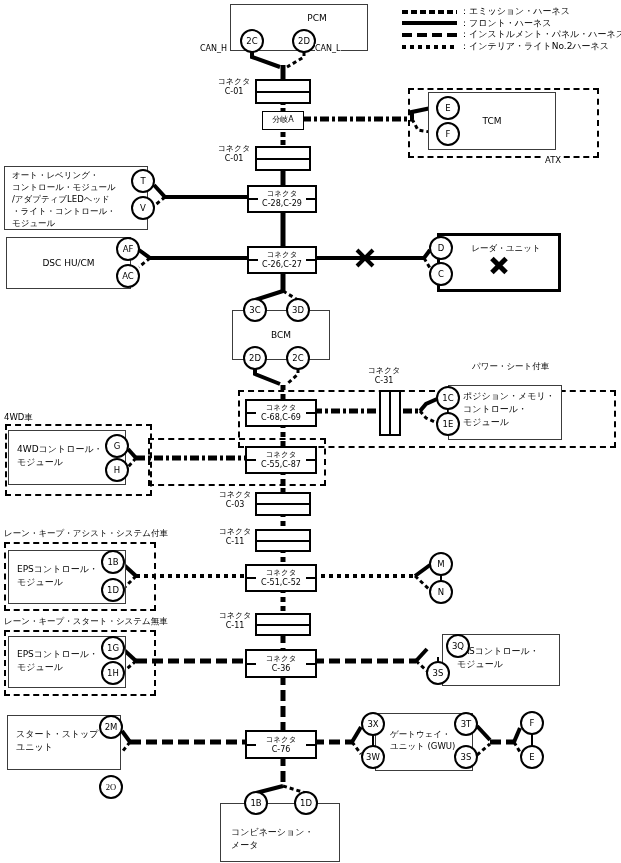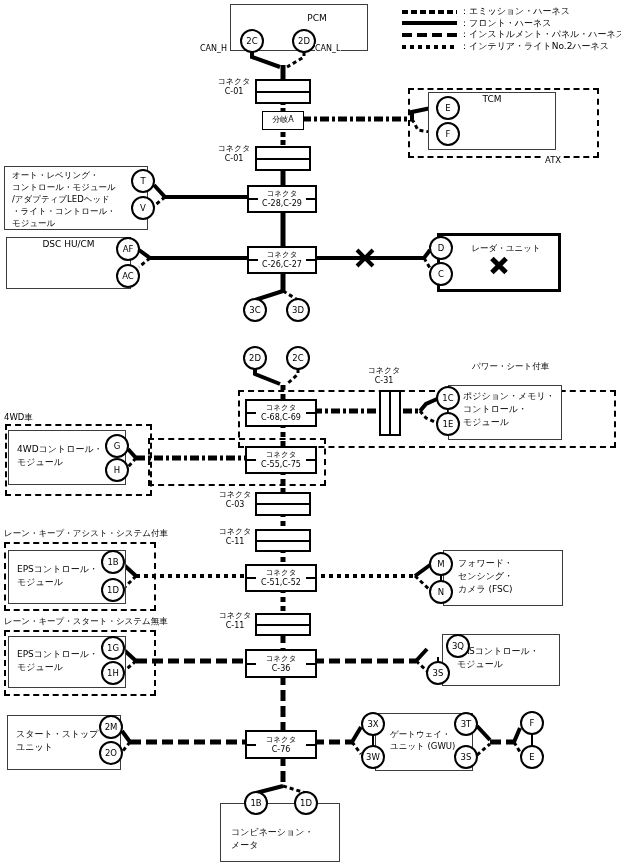--- a/index.html
+++ b/index.html
@@ -1,21 +1,21 @@
 <!DOCTYPE html>
 <html><head>
 <meta charset="utf-8">
 <style>
   html,body{margin:0;padding:0;background:#fff;}
   #stage{position:relative;width:621px;height:863px;background:#fff;overflow:hidden;
     font-family:"DejaVu Sans","Liberation Sans",sans-serif;color:#000;}
   .box{position:absolute;border:1.5px solid #3c3c3c;background:#fff;z-index:3;font-size:9px;line-height:12px;}
   .box.bold{border:3px solid #000;}
   .modtext{white-space:pre-line;padding:4px 2px 0 8px;}
-  .center{display:flex;align-items:flex-start;justify-content:center;}
+  .center{display:flex;align-items:center;justify-content:center;}
   .pin{position:absolute;width:20px;height:20px;border:2px solid #000;border-radius:50%;background:#fff;
     z-index:5;font-size:8.5px;display:flex;align-items:center;justify-content:center;}
   .conn{position:absolute;border:2px solid #000;background:#fff;z-index:4;display:flex;flex-direction:column;
     align-items:center;justify-content:center;font-size:8px;line-height:10px;}
   .conn::before,.conn::after{content:"";position:absolute;top:50%;margin-top:-1px;width:9px;height:2px;background:#000;}
   .conn::before{left:0;} .conn::after{right:0;}
   .connsm{position:absolute;border:2px solid #000;background:#fff;z-index:4;}
   .connsm .mid{position:absolute;left:0;right:0;top:50%;margin-top:-1px;height:2px;background:#000;}
   .connsm.vert .mid{left:50%;top:0;bottom:0;height:auto;width:2px;margin:0 0 0 -1px;}
   .lab{position:absolute;background:#fff;z-index:6;font-size:8px;text-align:center;line-height:10px;}
@@ -223,20 +223,23 @@
     <div>C-26,C-27</div>
   </div>
 
   <div class="box bold" style="left:437px;top:233px;width:118px;height:53px;font-size:8.5px;">
     <div style="text-align:center;padding:6px 0 0 14px;">レーダ・ユニット</div>
   </div>
   <div class="xmark" style="left:490px;top:256px;"></div>
   <div class="pin" style="left:429px;top:236px;">D</div>
   <div class="pin" style="left:429px;top:262px;">C</div>
 
+  <div class="box center" style="left:232px;top:310px;width:96px;height:48px;">
+    <span>BCM</span>
+  </div>
   <div class="pin" style="left:243px;top:298px;">3C</div>
   <div class="pin" style="left:286px;top:298px;">3D</div>
   <div class="pin" style="left:243px;top:346px;">2D</div>
   <div class="pin" style="left:286px;top:346px;">2C</div>
 
   <div class="conn" style="left:245px;top:399px;width:68px;height:24px;">
     <div class="small">コネクタ</div>
     <div>C-68,C-69</div>
   </div>
 
@@ -258,21 +261,21 @@
 
   <div class="box" style="left:8px;top:430px;width:116px;height:53px;">
     <div class="modtext" style="padding:12px 0 0 8px;line-height:13px;">4WDコントロール・
 モジュール</div>
   </div>
   <div class="pin" style="left:105px;top:434px;">G</div>
   <div class="pin" style="left:105px;top:458px;">H</div>
 
   <div class="conn" style="left:245px;top:446px;width:68px;height:24px;">
     <div class="small">コネクタ</div>
-    <div>C-55,C-75</div>
+    <div>C-55,C-87</div>
   </div>
 
   <div class="connsm" style="left:255px;top:492px;width:52px;height:20px;">
       <div class="mid"></div>
     </div>
   <div class="lab" style="left:216px;top:490px;width:38px;">
     <div>コネクタ</div>
     <div>C-03</div>
   </div>
 
@@ -289,25 +292,20 @@
 モジュール</div>
   </div>
   <div class="pin" style="left:101px;top:550px;">1B</div>
   <div class="pin" style="left:101px;top:578px;">1D</div>
 
   <div class="conn" style="left:245px;top:564px;width:68px;height:24px;">
     <div class="small">コネクタ</div>
     <div>C-51,C-52</div>
   </div>
 
-  <div class="box" style="left:443px;top:550px;width:118px;height:54px;">
-    <div class="modtext" style="padding:6px 0 0 14px;line-height:13px;">フォワード・
-センシング・
-カメラ (FSC)</div>
-  </div>
   <div class="pin" style="left:429px;top:552px;">M</div>
   <div class="pin" style="left:429px;top:580px;">N</div>
 
   <div class="connsm" style="left:255px;top:613px;width:52px;height:19px;">
       <div class="mid"></div>
     </div>
   <div class="lab" style="left:216px;top:611px;width:38px;">
     <div>コネクタ</div>
     <div>C-11</div>
   </div>
@@ -329,21 +327,21 @@
 モジュール</div>
   </div>
   <div class="pin" style="left:426px;top:634px;margin-left:20px;">3Q</div>
   <div class="pin" style="left:426px;top:661px;">3S</div>
 
   <div class="box" style="left:7px;top:715px;width:112px;height:53px;">
     <div class="modtext" style="padding:12px 0 0 8px;line-height:13px;">スタート・ストップ・
 ユニット</div>
   </div>
   <div class="pin" style="left:99px;top:715px;">2M</div>
-  <div class="pin" style="left:99px;top:741px;">2O</div>
+  <div class="pin" style="left:99px;top:775px;font-family:Liberation Serif, serif;">2O</div>
 
   <div class="conn" style="left:245px;top:730px;width:68px;height:25px;">
     <div class="small">コネクタ</div>
     <div>C-76</div>
   </div>
 
   <div class="box" style="left:375px;top:713px;width:96px;height:56px;font-size:8.5px;">
     <div class="modtext" style="padding:14px 0 0 14px;line-height:12px;">ゲートウェイ・
 ユニット (GWU)</div>
   </div>

